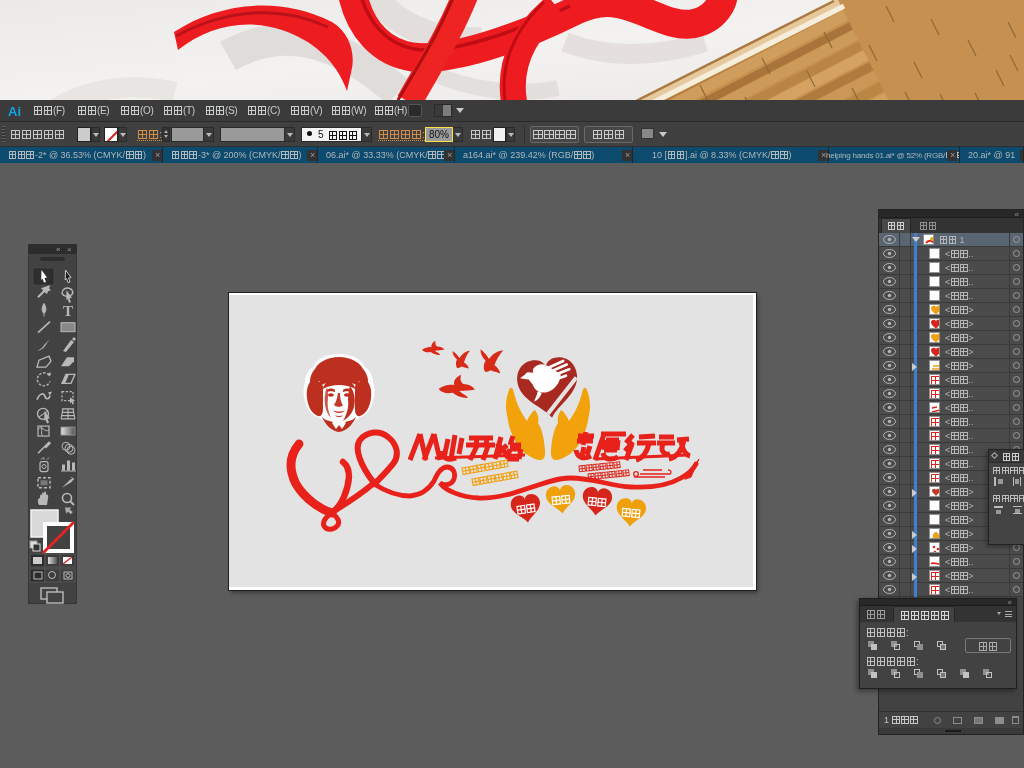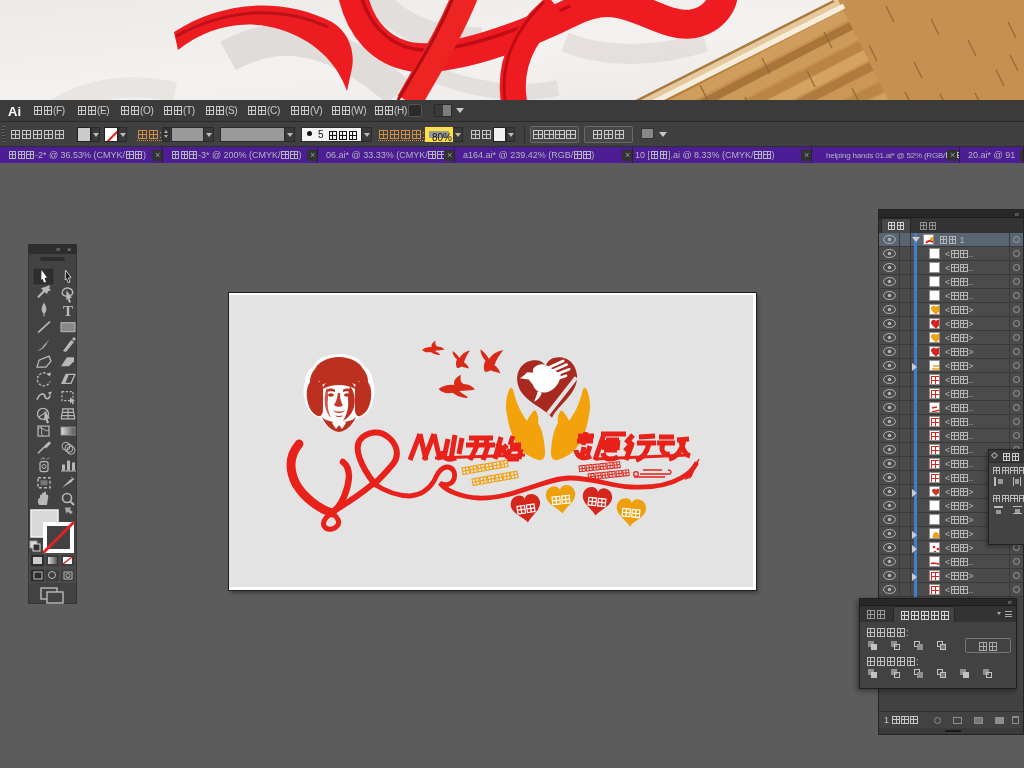--- a/index.html
+++ b/index.html
@@ -7,25 +7,25 @@
 .z{display:inline-block;width:.88em;height:.82em;vertical-align:-.06em;margin:0 .06em;
 background:
 linear-gradient(currentColor,currentColor) 0 0/100% 1px no-repeat,
 linear-gradient(currentColor,currentColor) 0 100%/100% 1px no-repeat,
 linear-gradient(currentColor,currentColor) 0 0/1px 100% no-repeat,
 linear-gradient(currentColor,currentColor) 100% 0/1px 100% no-repeat,
 linear-gradient(currentColor,currentColor) 0 50%/100% 1px no-repeat,
 linear-gradient(currentColor,currentColor) 50% 0/1px 100% no-repeat;}
 #banner{position:absolute;left:0;top:0;width:1024px;height:100px}
 #menubar{position:absolute;left:0;top:100px;width:1024px;height:22px;background:#3b3b3b;border-bottom:1px solid #2a2a2a;color:#c9cccd;font-size:11px}
-#menubar .ai{position:absolute;left:8px;top:4px;color:#ffffff;font-weight:bold;font-size:13px}
+#menubar .ai{position:absolute;left:8px;top:4px;color:#0ea5e9;font-weight:bold;font-size:13px}
 #menubar .mi{position:absolute;top:5px;white-space:nowrap;font-size:10px;letter-spacing:-0.3px}
 #ctrl{position:absolute;left:0;top:122px;width:1024px;height:25px;background:#404040;border-bottom:1px solid #2e2e2e;color:#c3c3c3;font-size:11px}
 #ctrl>*{position:absolute}
-#tabs{position:absolute;left:0;top:147px;width:1024px;height:16px;background:#4c1d95;color:#b2b7ba;font-size:9px}
+#tabs{position:absolute;left:0;top:147px;width:1024px;height:16px;background:#0c4a6e;color:#b2b7ba;font-size:9px}
 #tabs .tab{position:absolute;top:0;height:16px;border-right:1px solid #252525;white-space:nowrap;overflow:hidden}
 #tabs .tab span.t{position:absolute;top:3px;left:8px}
 #tabs .x{position:absolute;top:3px;color:#9b9b9b;font-size:9px;background:#323232;padding:0 2px 1px 3px}
 #work{position:absolute;left:0;top:163px;width:1024px;height:605px;background:#5c5c5c}
 #artboard{position:absolute;left:229px;top:130px;width:527px;height:297px;background:#fff;outline:1px solid #1f1f1f;box-shadow:2px 3px 4px rgba(0,0,0,.35)}
 #toolbar{position:absolute;left:28px;top:81px;width:49px;height:360px}
 #layers{position:absolute;left:878px;top:46px;width:146px;height:526px;background:#454545;border:1px solid #242424;font-size:10px;color:#b9b9b9}
 #pathf{position:absolute;left:859px;top:435px;width:158px;height:91px;background:#424242;border:1px solid #1e1e1e;box-shadow:-2px 2px 5px rgba(0,0,0,.4);font-size:10px;color:#bdbdbd}
 #alignp{position:absolute;left:988px;top:286px;width:36px;height:96px;background:#434343;border:1px solid #222;border-right:none;font-size:9px;color:#c0c0c0;overflow:hidden;box-shadow:-2px 2px 4px rgba(0,0,0,.3)}
 .lrow{position:relative;height:14px;background:#4b4b4b;border-bottom:1px solid #3a3a3a}
@@ -142,21 +142,21 @@
       <span style="left:285px;top:5px;width:10px;height:15px;background:#3a3a3a;border:1px solid #2a2a2a;border-left:none"></span>
       <span style="left:287px;top:11px;width:0;height:0;border-left:3px solid transparent;border-right:3px solid transparent;border-top:4px solid #bbb"></span>
       <span style="left:301px;top:5px;width:61px;height:15px;background:#f4f4f4;border:1px solid #2a2a2a;color:#111">
         <span style="position:absolute;left:5px;top:3px;width:5px;height:5px;border-radius:50%;background:#111"></span>
         <span style="position:absolute;left:16px;top:1px;font-size:10px">5</span>
         <span style="position:absolute;left:26px;top:2px;color:#111;font-size:10px"><i class="z"></i><i class="z"></i><i class="z"></i></span>
       </span>
       <span style="left:362px;top:5px;width:10px;height:15px;background:#3a3a3a;border:1px solid #2a2a2a;border-left:none"></span>
       <span style="left:364px;top:11px;width:0;height:0;border-left:3px solid transparent;border-right:3px solid transparent;border-top:4px solid #bbb"></span>
       <span style="left:378px;top:6px;color:#d18e44;border-bottom:1px dotted #d18e44"><i class="z"></i><i class="z"></i><i class="z"></i><i class="z"></i>:</span>
-      <span style="left:425px;top:5px;width:28px;height:15px;background:#9a9a9a;border:4px solid #fde047;color:#111">
+      <span style="left:425px;top:5px;width:28px;height:15px;background:#9a9a9a;border:1px solid #fde047;color:#111">
         <span style="position:absolute;left:3px;top:1px;font-size:10px;color:#111">80%</span>
       </span>
       <span style="left:453px;top:5px;width:10px;height:15px;background:#3a3a3a;border:1px solid #2a2a2a;border-left:none"></span>
       <span style="left:455px;top:11px;width:0;height:0;border-left:3px solid transparent;border-right:3px solid transparent;border-top:4px solid #bbb"></span>
       <span style="left:470px;top:6px;color:#c6c6c6"><i class="z"></i><i class="z"></i>:</span>
       <span style="left:493px;top:5px;width:13px;height:15px;background:#f2f2f2;border:1px solid #222"></span>
       <span style="left:506px;top:5px;width:9px;height:15px;background:#3a3a3a;border:1px solid #2a2a2a"></span>
       <span style="left:508px;top:11px;width:0;height:0;border-left:3px solid transparent;border-right:3px solid transparent;border-top:4px solid #bbb"></span>
       <span style="left:524px;top:3px;width:1px;height:19px;background:#2e2e2e"></span>
       <span style="left:530px;top:4px;width:49px;height:17px;background:#474747;border:1px solid #6a6a6a;border-radius:2px;text-align:center;color:#c9c9c9"><i class="z" style="margin-top:3px"></i><i class="z"></i><i class="z"></i><i class="z"></i></span>
@@ -174,21 +174,21 @@
         <span class="x" style="left:144px">×</span>
       </span>
       <span class="tab" style="left:318px;width:137px">
         <span class="t">06.ai* @ 33.33% (CMYK/<i class="z"></i><i class="z"></i>)</span>
         <span class="x" style="left:126px">×</span>
       </span>
       <span class="tab" style="left:455px;width:178px">
         <span class="t">a164.ai* @ 239.42% (RGB/<i class="z"></i><i class="z"></i>)</span>
         <span class="x" style="left:167px">×</span>
       </span>
-      <span class="tab" style="left:627px;width:185px">
+      <span class="tab" style="left:644px;width:185px">
         <span class="t">10 [<i class="z"></i><i class="z"></i>].ai @ 8.33% (CMYK/<i class="z"></i><i class="z"></i>)</span>
         <span class="x" style="left:174px">×</span>
       </span>
       <span class="tab" style="left:818px;width:142px">
         <span class="t"><span style="font-size:8px;letter-spacing:-0.2px">helping hands 01.ai* @ 52% (RGB/<i class="z"></i><i class="z"></i>)</span></span>
         <span class="x" style="left:129px">×</span>
       </span>
       <span class="tab" style="left:960px;width:64px">
         <span class="t">20.ai* @ 91</span>
         <span class="x" style="left:60px">×</span>

